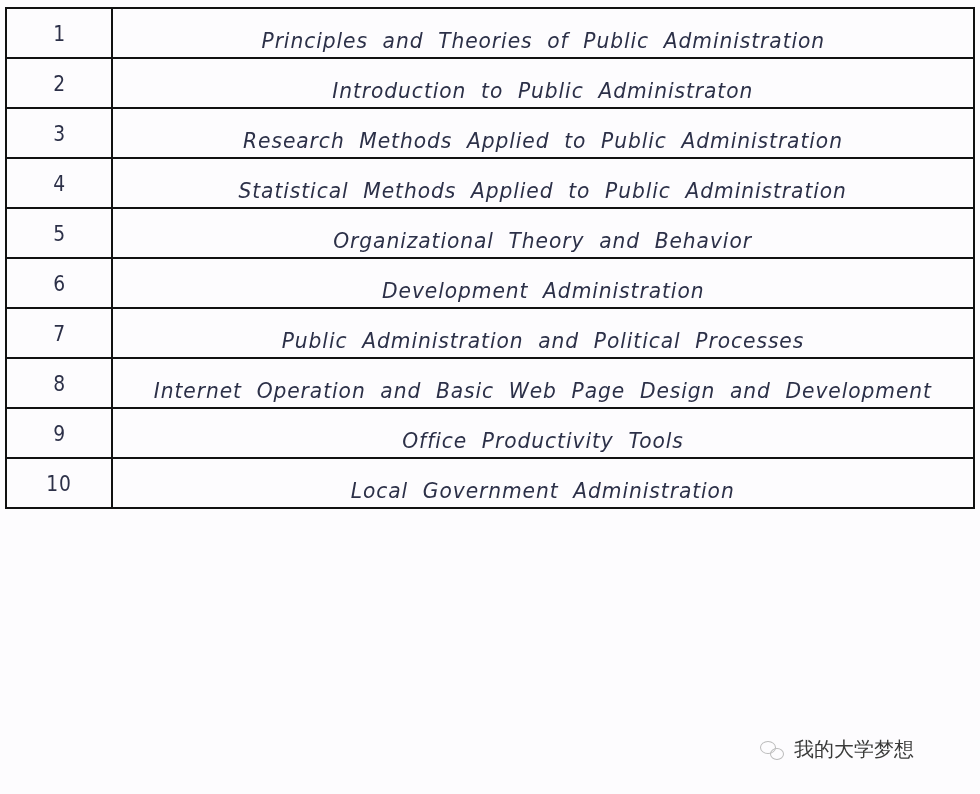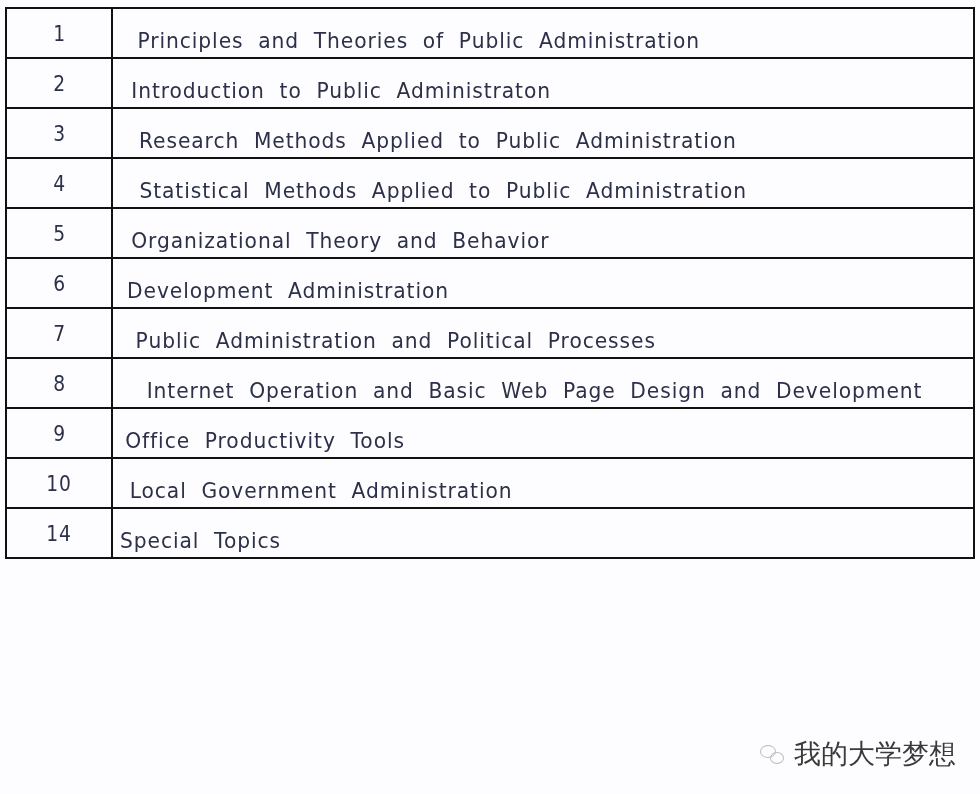--- a/index.html
+++ b/index.html
@@ -38,37 +38,39 @@
       width: 104px;
       text-align: center;
       vertical-align: top;
     }
     .col-num span {
       display: inline-block;
       padding-top: 12px;
       transform: scaleX(0.85);
     }
     .col-title {
+      text-align: center;
       vertical-align: bottom;
+      font-style: italic;
     }
     .col-title span {
       display: inline-block;
       padding-bottom: 4px;
       transform: scaleX(0.92);
       transform-origin: center;
     }
     .watermark {
       position: absolute;
       left: 760px;
       top: 736px;
       display: flex;
       align-items: center;
       gap: 8px;
       color: #3a3a3a;
-      font-size: 27px;
+      font-size: 20px;
       font-family: "DejaVu Sans", sans-serif;
       text-shadow: 0 0 2px #fff, 0 0 2px #fff;
     }
     .watermark-icon {
       width: 26px;
       height: 22px;
       position: relative;
     }
     .watermark-icon::before, .watermark-icon::after {
       content: "";
@@ -121,23 +123,19 @@
       <td class="col-title"><span>Internet Operation and Basic Web Page Design and Development</span></td>
     </tr>
     <tr>
       <td class="col-num"><span>9</span></td>
       <td class="col-title"><span>Office Productivity Tools</span></td>
     </tr>
     <tr>
       <td class="col-num"><span>10</span></td>
       <td class="col-title"><span>Local Government Administration</span></td>
     </tr>
-    <tr>
-      <td class="col-num"><span>14</span></td>
-      <td class="col-title"><span>Special Topics</span></td>
-    </tr>
   </tbody>
 </table>
 
 <div class="watermark">
   <span class="watermark-icon"></span>
   <span>我的大学梦想</span>
 </div>
 
 </body></html>

